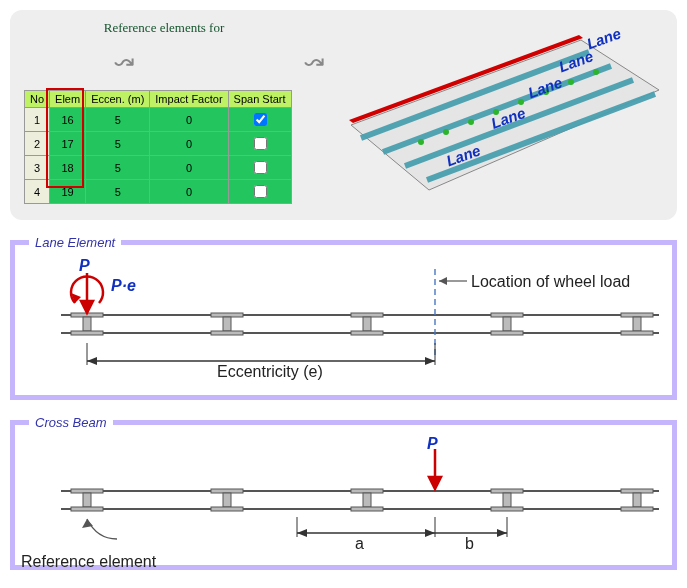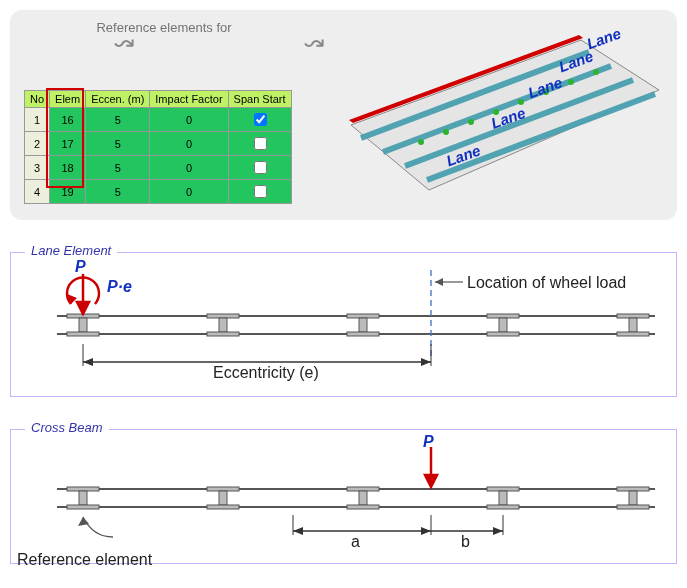--- a/index.html
+++ b/index.html
@@ -13,25 +13,26 @@
   }
   .top-panel {
     background: #eeeeee;
     border-radius: 12px;
     padding: 10px 14px 14px 14px;
     position: relative;
     height: 210px;
   }
   .caption {
     text-align: center;
-    color: #737373;
+    color: #14532d;
     font-size: 13px;
     margin-left: 40px;
-    margin-bottom: 0;
+    margin-bottom: 18px;
     width: 200px;
+    font-family: Liberation Serif, serif;
   }
   .arrows-row {
     position: relative;
     height: 30px;
   }
   .curly-arrow {
     position: absolute;
     color: #888;
     font-size: 24px;
     font-family: "Segoe Script", cursive;
@@ -71,24 +72,24 @@
 
   .iso-view {
     position: absolute;
     right: 16px;
     top: 20px;
     width: 340px;
     height: 170px;
   }
 
   .section-box {
-    border: 1px solid #c4b5fd;
-    margin-top: 32px;
-    position: relative;
-    padding: 11px 12px 12px 12px;
+    border: 5px solid #c4b5fd;
+    margin-top: 20px;
+    position: relative;
+    padding: 18px 12px 12px 12px;
   }
   .section-title {
     position: absolute;
     top: -10px;
     left: 14px;
     background: #fff;
     padding: 0 6px;
     color: #33a;
     font-size: 13px;
     font-style: italic;

